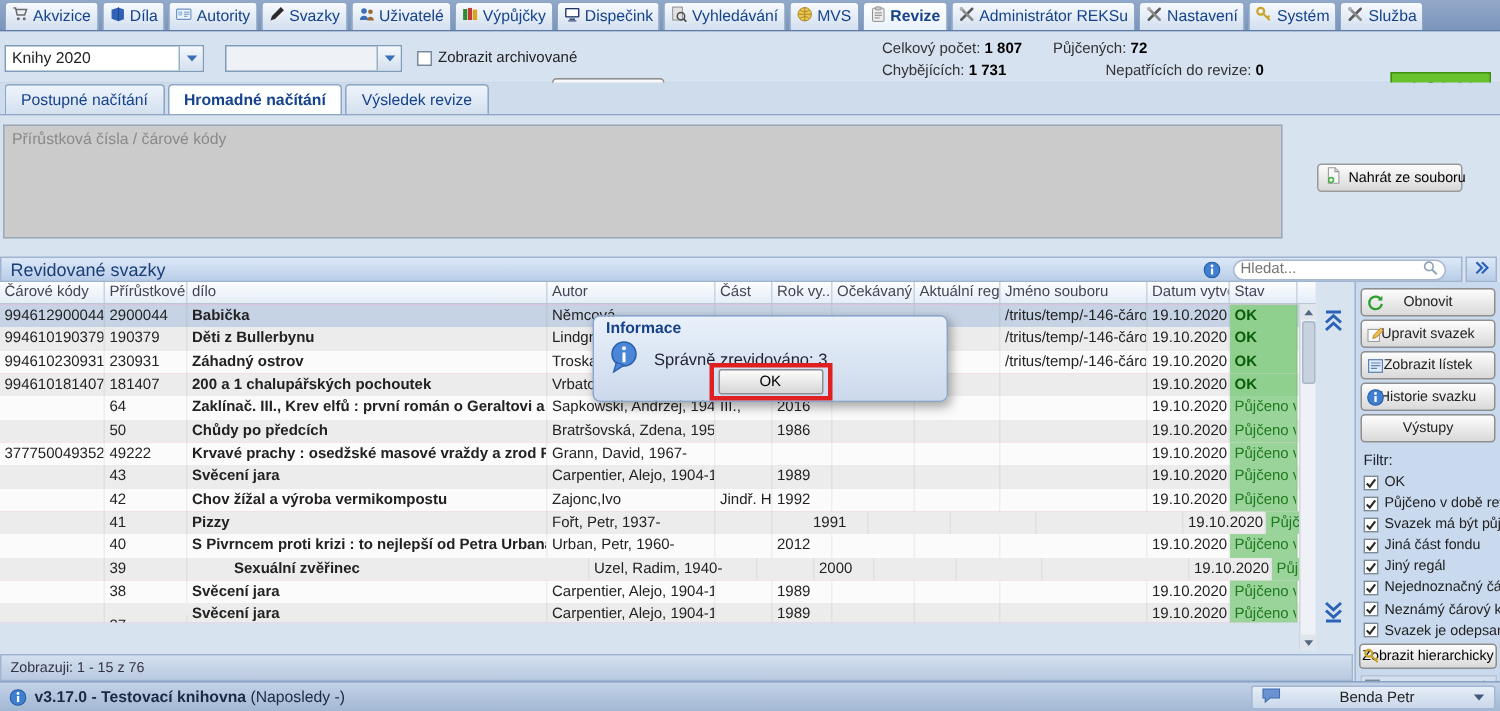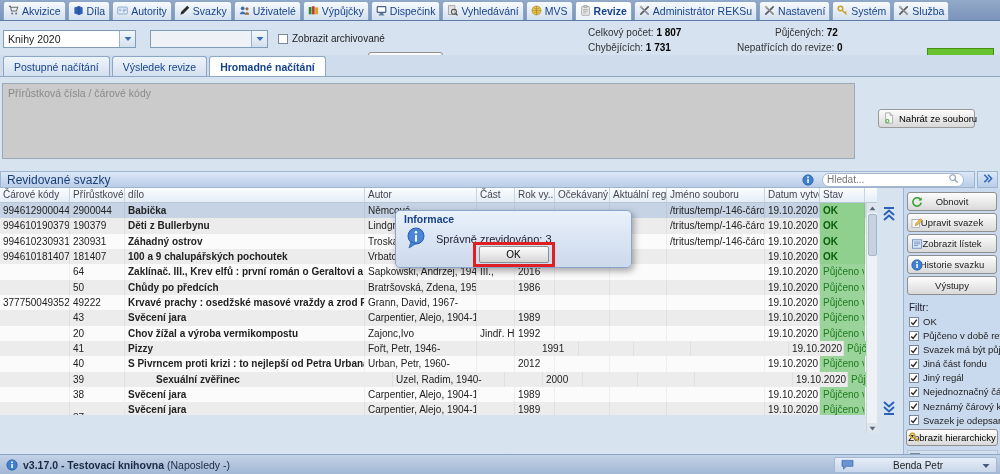--- a/index.html
+++ b/index.html
@@ -272,35 +272,35 @@
     <button id="end-revision">Ukončit revizi</button>
 
     <div class="stat" style="left:588px; top:6px;">
       <span>Celkový počet:</span>
       <b>1 807</b>
     </div>
     <div class="stat" style="left:588px; top:21px;">
       <span>Chybějících:</span>
       <b>1 731</b>
     </div>
-    <div class="stat" style="left:775px; top:6px;">
+    <div class="stat" style="left:702px; top:6px;">
       <span>Půjčených:</span>
       <b>72</b>
     </div>
     <div class="stat" style="left:737px; top:21px;">
       <span>Nepatřících do revize:</span>
       <b>0</b>
     </div>
     <div id="percent">4,21 %</div>
   </div>
 
   <div id="subtabs">
       <div class="subtab">Postupné načítání</div>
+      <div class="subtab active">Hromadné načítání</div>
       <div class="subtab">Výsledek revize</div>
-      <div class="subtab active">Hromadné načítání</div>
     </div>
 
   <div id="content">
     <textarea id="scan-input" placeholder="Přírůstková čísla / čárové kódy" style=""></textarea>
     <button id="load-file">
       <span><svg viewBox="0 0 12 12" width="12" height="12">
             <path d="M2.6 0.8h4.4l2.6 2.6v7.8H2.6z" fill="#f7f7f7" stroke="#9a9a9a" stroke-width="0.7"></path>
             <path d="M7 0.8v2.6h2.6" fill="none" stroke="#9a9a9a" stroke-width="0.7"></path>
             <circle cx="4.4" cy="9" r="2.1" fill="#46ae46"></circle>
             <path d="M4.4 7.9v2.2M3.3 9h2.2" stroke="#fff" stroke-width="0.9"></path>
@@ -380,21 +380,21 @@
           <div class="cell" style="width: 40px;"></div>
           <div class="cell" style="width: 55px;"></div>
           <div class="cell" style="width: 57px;"></div>
           <div class="cell" style="width: 98px;">/tritus/temp/-146-čárové ...</div>
           <div class="cell" style="width: 55px;">19.10.2020</div>
           <div class="cell st-ok" style="width: 45px;">OK</div>
         </div>
         <div class="grid-row alt">
           <div class="cell" style="width: 70px;">994610181407</div>
           <div class="cell" style="width: 55px;">181407</div>
-          <div class="cell bold" style="width: 240px;">100 a 9 chalupářských pochoutek</div>
+          <div class="cell bold" style="width: 240px;">200 a 1 chalupářských pochoutek</div>
           <div class="cell" style="width: 112px;">Vrbatová,</div>
           <div class="cell" style="width: 38px;"></div>
           <div class="cell" style="width: 40px;"></div>
           <div class="cell" style="width: 55px;"></div>
           <div class="cell" style="width: 57px;"></div>
           <div class="cell" style="width: 98px;"></div>
           <div class="cell" style="width: 55px;">19.10.2020</div>
           <div class="cell st-ok" style="width: 45px;">OK</div>
         </div>
         <div class="grid-row">
@@ -444,36 +444,36 @@
           <div class="cell" style="width: 38px;"></div>
           <div class="cell" style="width: 40px;">1989</div>
           <div class="cell" style="width: 55px;"></div>
           <div class="cell" style="width: 57px;"></div>
           <div class="cell" style="width: 98px;"></div>
           <div class="cell" style="width: 55px;">19.10.2020</div>
           <div class="cell st-loan" style="width: 45px;">Půjčeno v d...</div>
         </div>
         <div class="grid-row">
           <div class="cell" style="width: 70px;"></div>
-          <div class="cell" style="width: 55px;">20</div>
+          <div class="cell" style="width: 55px;">42</div>
           <div class="cell bold" style="width: 240px;">Chov žížal a výroba vermikompostu</div>
           <div class="cell" style="width: 112px;">Zajonc,Ivo</div>
           <div class="cell" style="width: 38px;">Jindř. Hra</div>
           <div class="cell" style="width: 40px;">1992</div>
           <div class="cell" style="width: 55px;"></div>
           <div class="cell" style="width: 57px;"></div>
           <div class="cell" style="width: 98px;"></div>
           <div class="cell" style="width: 55px;">19.10.2020</div>
           <div class="cell st-loan" style="width: 45px;">Půjčeno v d...</div>
         </div>
         <div class="grid-row alt">
           <div class="cell" style="width: 70px;"></div>
           <div class="cell" style="width: 55px;">41</div>
           <div class="cell bold" style="width: 240px;">Pizzy</div>
-          <div class="cell" style="width: 112px;">Fořt, Petr, 1946-</div>
+          <div class="cell" style="width: 112px;">Fořt, Petr, 1937-</div>
           <div class="cell" style="width: 38px;"></div>
           <div class="cell" style="width: 40px; margin-left: 24px;">1991</div>
           <div class="cell" style="width: 55px;"></div>
           <div class="cell" style="width: 57px;"></div>
           <div class="cell" style="width: 98px;"></div>
           <div class="cell" style="width: 55px;">19.10.2020</div>
           <div class="cell st-loan" style="width: 45px;">Půjčeno v d...</div>
         </div>
         <div class="grid-row">
           <div class="cell" style="width: 70px;"></div>
@@ -560,20 +560,23 @@
       <div id="jump-top"><svg viewBox="0 0 14 16" width="14" height="16">
             <path d="M2 2h10" stroke="#2b62b8" stroke-width="2"></path>
             <path d="M2 9l5-4.5L12 9M2 14l5-4.5 5 4.5" fill="none" stroke="#2b62b8" stroke-width="2"></path>
           </svg></div>
       <div id="jump-bottom"><svg viewBox="0 0 14 16" width="14" height="16">
             <path d="M2 2l5 4.5L12 2M2 7l5 4.5L12 7" fill="none" stroke="#2b62b8" stroke-width="2"></path>
             <path d="M2 14h10" stroke="#2b62b8" stroke-width="2"></path>
           </svg></div>
     </div>
 
+    <div id="grid-footer">
+      <span>Zobrazuji: 1 - 15 z 76</span>
+    </div>
 
     <div id="sidebar">
       <div id="sidebar-buttons">
           <button class="side-btn"><span class="bicon"><svg viewBox="0 0 12 12" width="12" height="12">
                 <path d="M9.8 4A4.2 4.2 0 1 0 10.2 6.6" fill="none" stroke="#2f9e2f" stroke-width="1.5"></path>
                 <path d="M10.6 1.2v3.2H7.4z" fill="#2f9e2f"></path>
               </svg></span><span>Obnovit</span></button>
           <button class="side-btn"><span class="bicon"><svg viewBox="0 0 12 12" width="12" height="12">
                 <rect x="1" y="2.6" width="7.6" height="8" fill="#fdfdfd" stroke="#9a9a9a" stroke-width="0.7"></rect>
                 <path d="M4.2 8.6l.7-2.3L9.5 1.7l1.7 1.6-4.7 4.7z" fill="#f0c050" stroke="#a87a20" stroke-width="0.6"></path>

